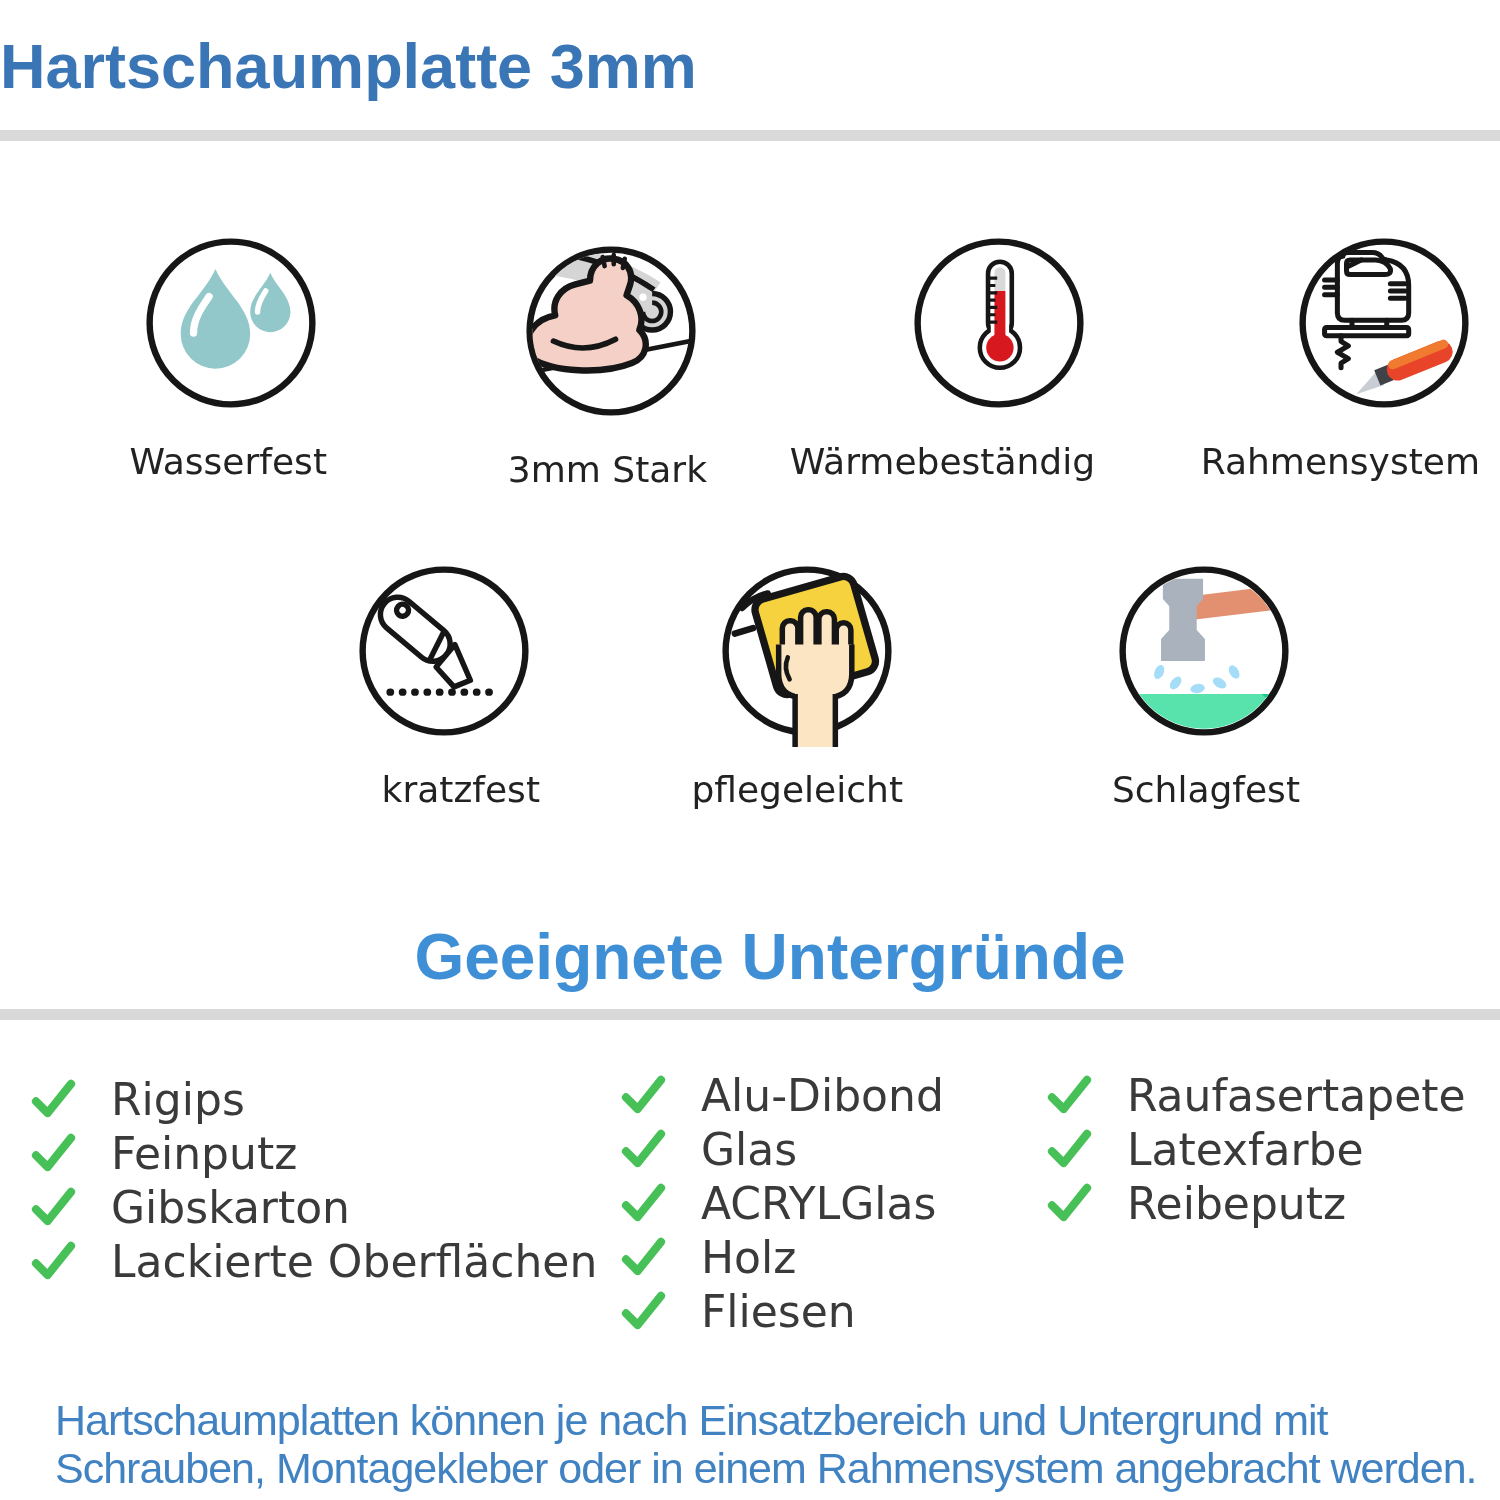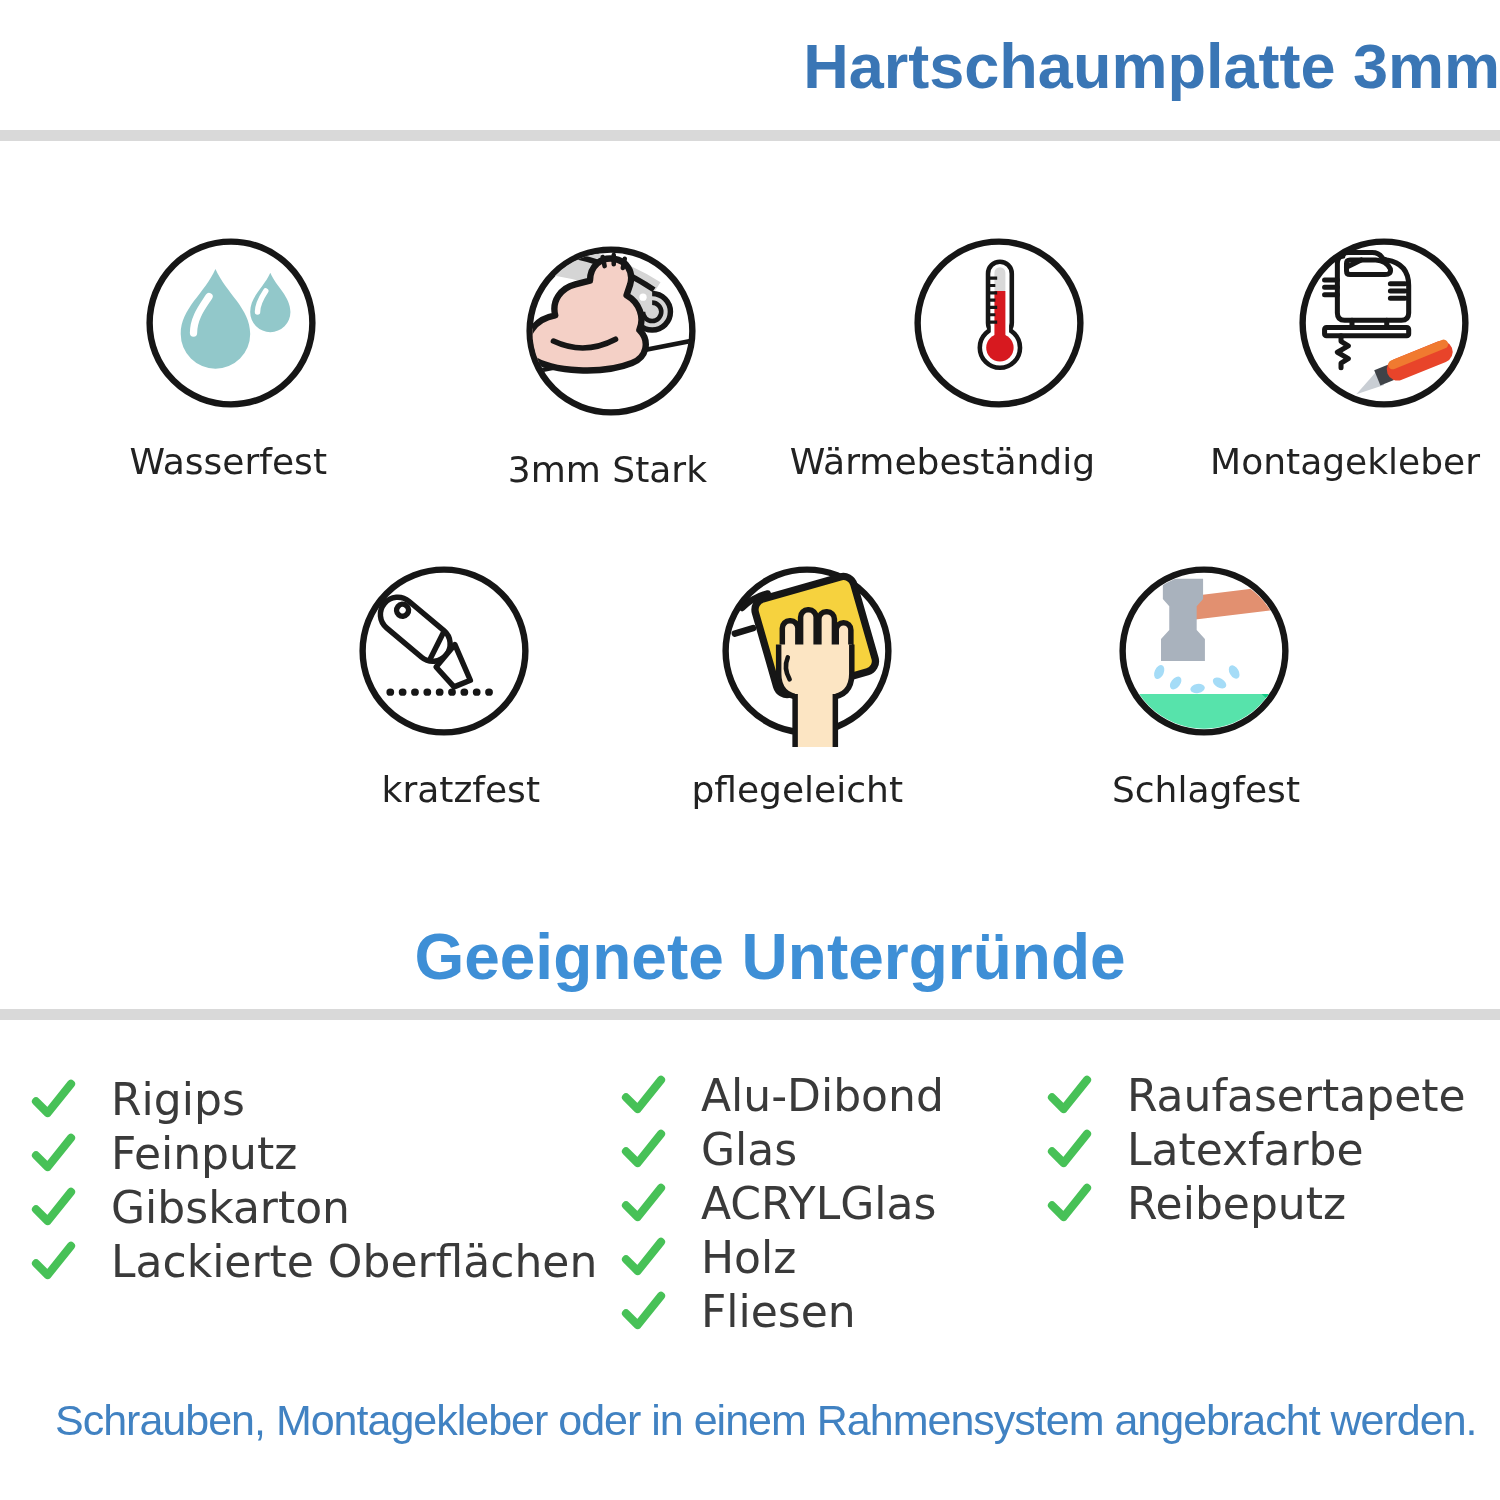--- a/index.html
+++ b/index.html
@@ -2,21 +2,21 @@
 <html style="--c-title-blue: #3a76b5; --c-subtitle-blue: #3e8fd6; --c-footer-blue: #4182c2; --c-divider-gray: #d9d9d9; --c-check-green: #47c157; --c-label-dark: #222222; --c-text-dark: #3a3a3a; --c-drop-teal: #92c8ca; --c-arm-pink: #f4d0c6; --c-roll-gray: #d5d5d5; --c-thermo-red: #d7191f; --c-thermo-gray: #d9d9d9; --c-scalpel-red: #e8442a; --c-cloth-yellow: #f6d23e; --c-skin-tone: #fce5c3; --c-hammer-gray: #a9b2bd; --c-handle-salmon: #e29070; --c-impact-blue: #a5dcf7; --c-floor-green: #57e3ab;"><head>
 <meta charset="utf-8">
 <style>
   html,body{margin:0;padding:0}
   body{
     width:1500px;height:1500px;position:relative;background:#ffffff;
     font-family:"Liberation Sans",sans-serif;overflow:hidden;
   }
   .abs{position:absolute}
   .page-title{
-    top:30px;left:0;width:1500px;text-align:right;
+    top:30px;left:0;width:1500px;text-align:left;
     font-size:63px;font-weight:600;color:var(--c-title-blue,#3a76b5);
   }
   .divider{left:0;width:1500px;height:11px;background:var(--c-divider-gray,#d9d9d9)}
   .divider.d1{top:130px}
   .divider.d2{top:1009px}
   .feature{
     display:flex;flex-direction:column;align-items:flex-end;width:310px;
   }
   .feature .icon-svg{width:192px;height:192px;display:block}
   .feature .label{
@@ -108,21 +108,21 @@
       <rect x="40" y="110" width="92" height="9" rx="2"></rect>
       <path d="M58 119 v6 l8 5 l-12 7 l12 7 l-8 5 v5"></path>
     </g>
     <g transform="translate(6 14) rotate(-22 118 136)">
       <polygon points="60,148 92,132 92,150" fill="#c9ced4"></polygon>
       <rect x="88" y="131" width="16" height="18" fill="#3f4348"></rect>
       <rect x="100" y="128" width="76" height="24" rx="12" fill="#e8442a"></rect>
       <rect x="104" y="128" width="70" height="10" rx="5" fill="#f07a30"></rect>
     </g>
   </svg>
-  <div class="label">Montagekleber</div>
+  <div class="label">Rahmensystem</div>
 </div>
 
 <div class="abs feature" style="left:230px;top:555px">
   <svg class="icon-svg" viewBox="0 0 210 210">
     <circle cx="105" cy="105" r="89" fill="#fff" stroke="#161616" stroke-width="7"></circle>
     <g transform="rotate(40 88 92)" fill="#fff" stroke="#161616" stroke-width="6" stroke-linejoin="round">
       <rect x="26" y="74" width="88" height="38" rx="19"></rect>
       <circle cx="46" cy="86" r="6.5"></circle>
       <line x1="96" y1="76" x2="104" y2="110"></line>
       <polygon points="114,78 152,97 143,114 114,110"></polygon>
@@ -255,14 +255,15 @@
   </div>
   <div class="check-row">
     <svg class="check" viewBox="0 0 40 36">
         <path d="M5 20 L15 30 L35 5" fill="none" stroke="currentColor" stroke-width="7" stroke-linecap="round" stroke-linejoin="round"></path>
       </svg>
     <span class="item">Reibeputz</span>
   </div>
 </div>
 
 <div class="abs footer-note">
+  <div>Hartschaumplatten können je nach Einsatzbereich und Untergrund mit</div>
   <div>Schrauben, Montagekleber oder in einem Rahmensystem angebracht werden.</div>
 </div>
 
 </body></html>

